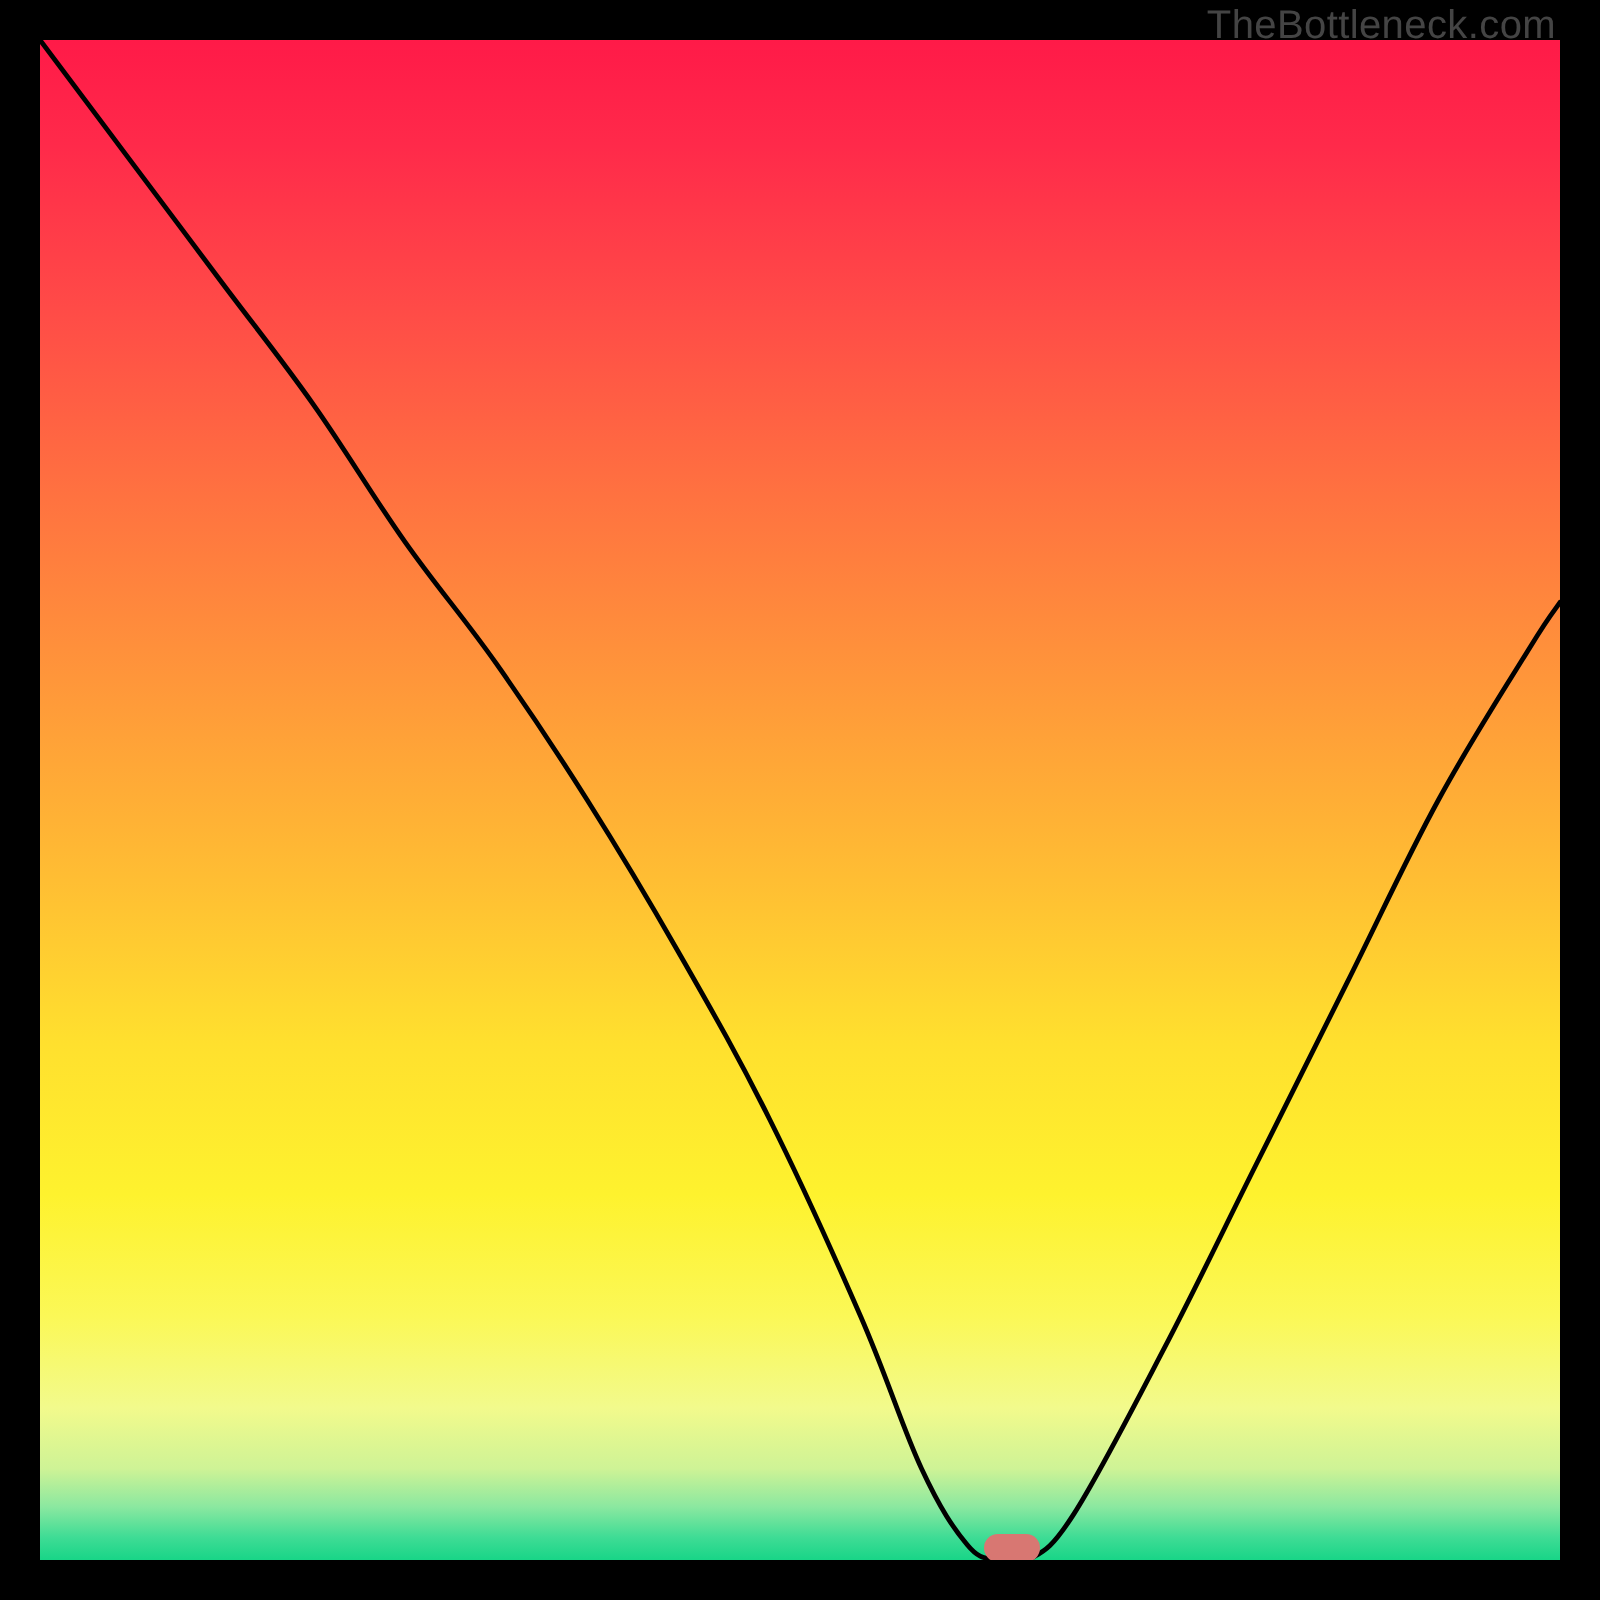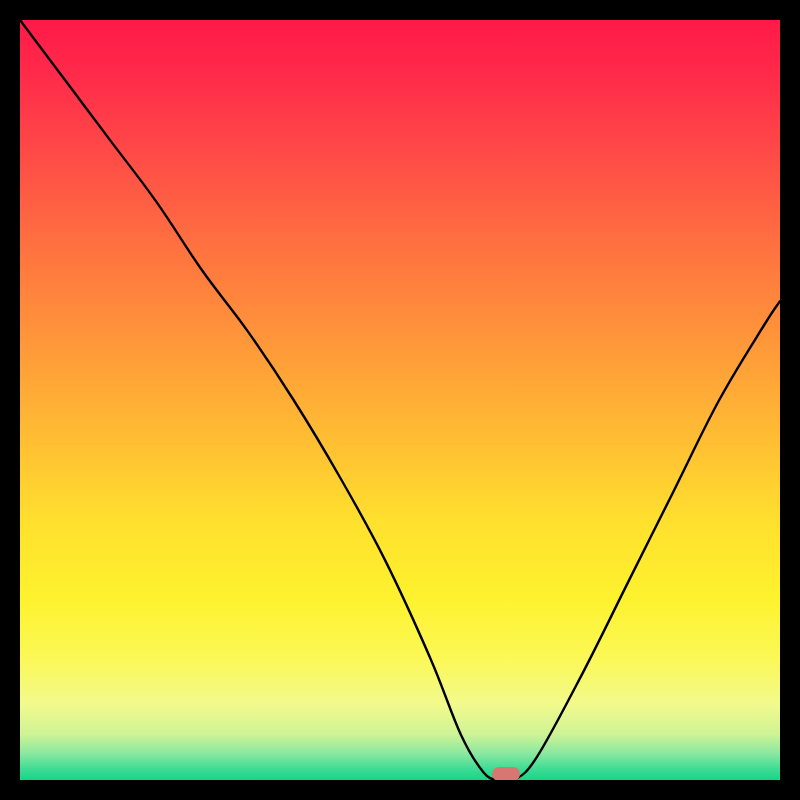--- a/index.html
+++ b/index.html
@@ -82,13 +82,14 @@
       <rect x="0" y="0" width="760" height="760" fill="url(#bg-grad)"></rect>
     </svg>
 
     <svg class="curve" viewBox="0 0 760 760" preserveAspectRatio="none">
       <path id="curve-path" d="M 0.00 0.00 C 8.21 10.94, 29.18 38.91, 45.60 60.80 C 62.02 82.69, 74.78 99.71, 91.20 121.60 C 107.62 143.49, 120.38 159.14, 136.80 182.40 C 153.22 205.66, 165.98 227.54, 182.40 250.80 C 198.82 274.06, 211.58 288.34, 228.00 311.60 C 244.42 334.86, 257.18 354.01, 273.60 380.00 C 290.02 405.99, 302.78 427.27, 319.20 456.00 C 335.62 484.73, 348.38 506.77, 364.80 539.60 C 381.22 572.43, 396.72 606.94, 410.40 638.40 C 424.08 669.86, 431.22 693.88, 440.80 714.40 C 450.38 734.92, 456.76 744.19, 463.60 752.40 C 470.44 760.61, 473.33 758.63, 478.80 760.00 C 484.27 761.37, 487.16 764.10, 494.00 760.00 C 500.84 755.90, 504.49 756.35, 516.80 737.20 C 529.11 718.05, 545.98 685.06, 562.40 653.60 C 578.82 622.14, 591.58 595.23, 608.00 562.40 C 624.42 529.57, 637.18 504.03, 653.60 471.20 C 670.02 438.37, 682.78 410.10, 699.20 380.00 C 715.62 349.90, 733.86 321.78, 744.80 304.00 C 755.74 286.22, 757.26 285.30, 760.00 281.20" fill="none" stroke="#000" stroke-width="2.4" stroke-linecap="round" stroke-linejoin="round"></path>
     </svg>
 
     <div class="marker" id="marker" style="left: 486.4px; top: 753.92px; background: rgb(216, 119, 114);"></div>
   </div>
 
+  <div class="watermark">TheBottleneck.com</div>
 </div>
 
 </body></html>

